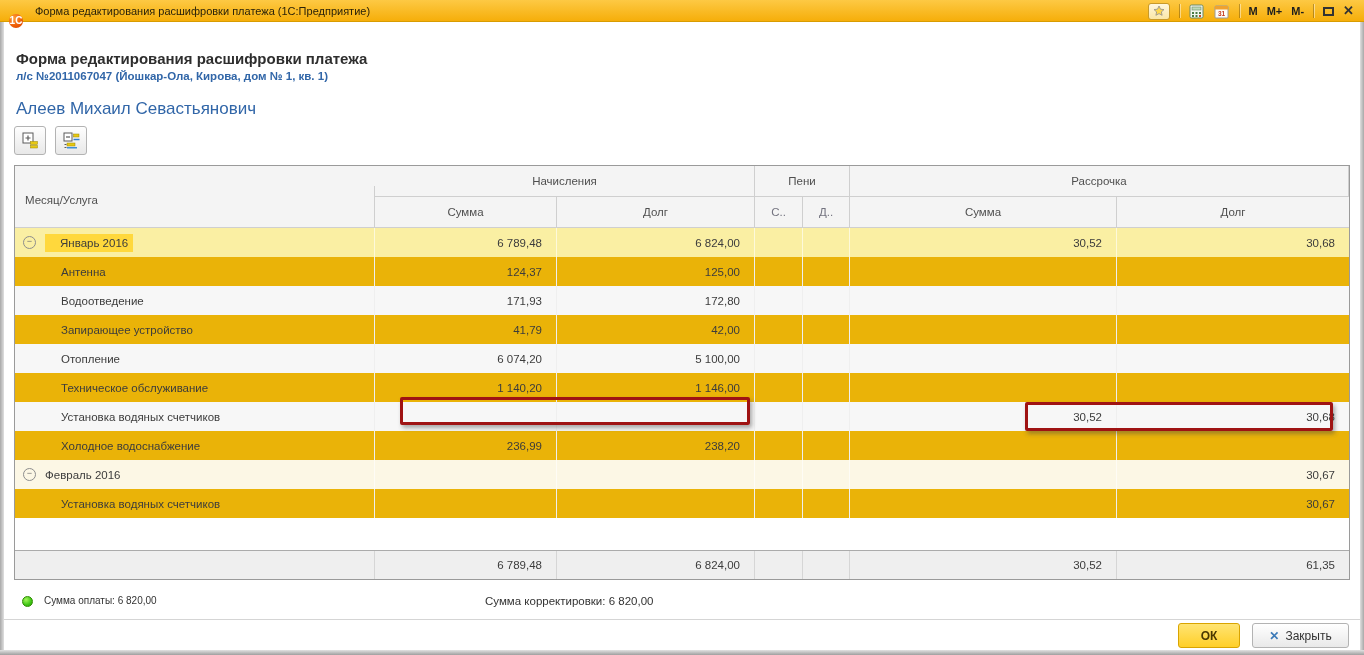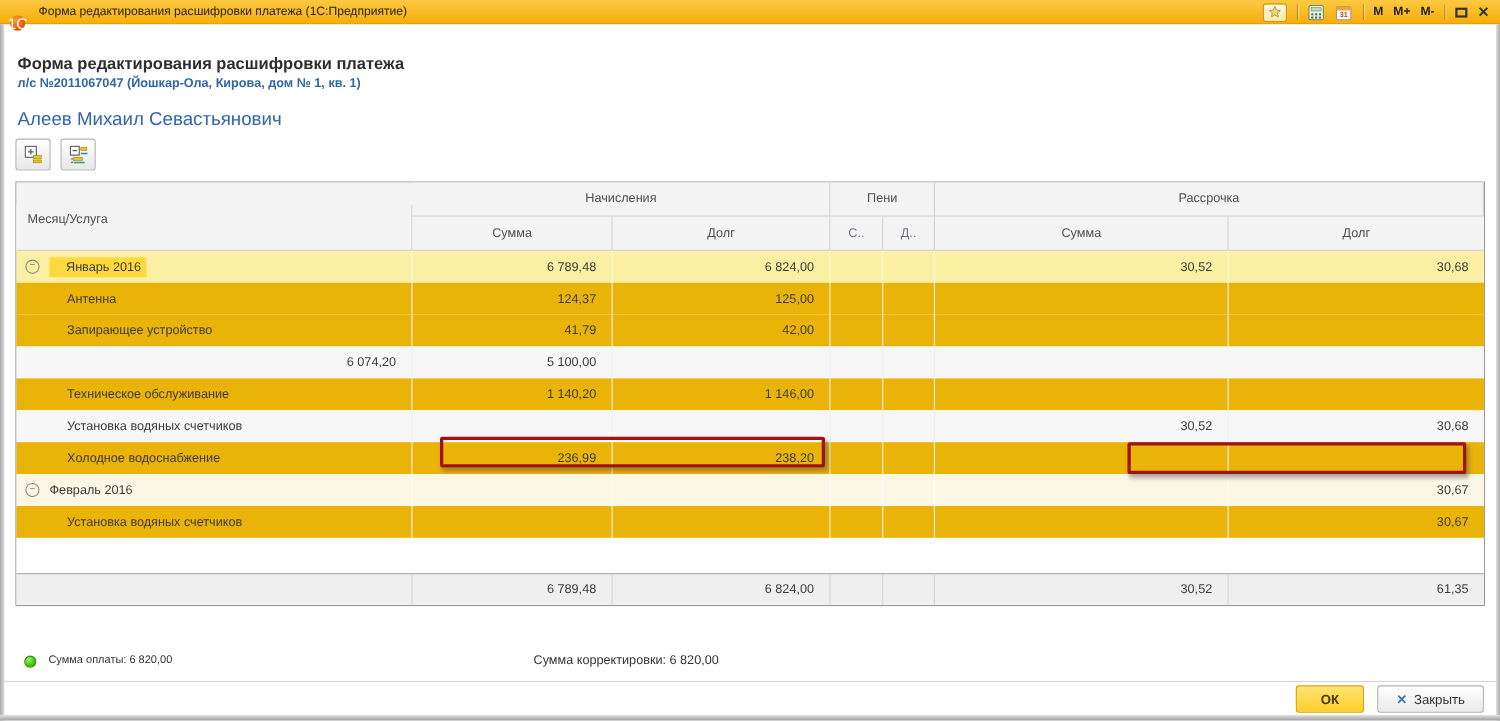--- a/index.html
+++ b/index.html
@@ -10,21 +10,21 @@
   
   .titlebar{
     position:absolute;left:0;top:0;width:1364px;height:22px;
     background:linear-gradient(180deg,#fdc944 0%,#f6ae0a 100%);
     border-bottom:1px solid #d89c00;
     display:flex;align-items:center;box-sizing:border-box;
   }
   .app-logo{
     width:14px;height:14px;border-radius:50%;margin-left:9px;flex:0 0 auto;
     background:radial-gradient(circle at 35% 30%,#ff9d35 0%,#ed5a05 60%,#d23c00 100%);
-    color:#fff;font-size:14px;font-weight:normal;display:flex;align-items:center;justify-content:center;margin-top:20px;
+    color:#fff;font-size:10px;font-weight:bold;display:flex;align-items:center;justify-content:center;margin-top:20px;
   }
   .win-title{font-size:11px;color:#2a2209;margin-left:12px;white-space:nowrap;}
   .titlebar-right{position:absolute;right:10px;top:0;height:22px;display:flex;align-items:center;gap:9px;}
   .tb-sep{width:1px;height:14px;background:rgba(0,0,0,.25);box-shadow:1px 0 0 rgba(255,255,255,.45);}
   .tb-btn{
     height:17px;min-width:22px;display:flex;align-items:center;justify-content:center;
     border:1px solid #c89a2a;border-radius:3px;background:linear-gradient(#fff7dd,#fbe7a6);
     box-sizing:border-box;cursor:pointer;
   }
   .tb-ico{width:16px;height:16px;display:flex;align-items:center;justify-content:center;cursor:pointer;}
@@ -208,32 +208,46 @@
         <div class="cell label-cell itm">
           <span class="label-text">Антенна</span>
         </div>
         <div class="cell num">124,37</div>
         <div class="cell num">125,00</div>
         <div class="cell num"></div>
         <div class="cell num"></div>
         <div class="cell num"></div>
         <div class="cell num" style="border-right: none;"></div>
       </div>
+      <div class="trow alt">
+        <div class="cell label-cell itm">
+          <span class="label-text">Водоотведение</span>
+        </div>
+        <div class="cell num">171,93</div>
+        <div class="cell num">172,80</div>
+        <div class="cell num"></div>
+        <div class="cell num"></div>
+        <div class="cell num"></div>
+        <div class="cell num" style="border-right: none;"></div>
+      </div>
       <div class="trow">
         <div class="cell label-cell itm">
           <span class="label-text">Запирающее устройство</span>
         </div>
         <div class="cell num">41,79</div>
         <div class="cell num">42,00</div>
         <div class="cell num"></div>
         <div class="cell num"></div>
         <div class="cell num"></div>
         <div class="cell num" style="border-right: none;"></div>
       </div>
       <div class="trow alt">
+        <div class="cell label-cell itm">
+          <span class="label-text">Отопление</span>
+        </div>
         <div class="cell num">6 074,20</div>
         <div class="cell num">5 100,00</div>
         <div class="cell num"></div>
         <div class="cell num"></div>
         <div class="cell num"></div>
         <div class="cell num" style="border-right: none;"></div>
       </div>
       <div class="trow">
         <div class="cell label-cell itm">
           <span class="label-text">Техническое обслуживание</span>

